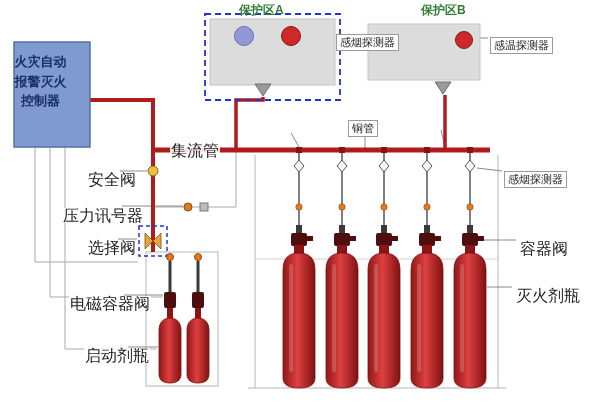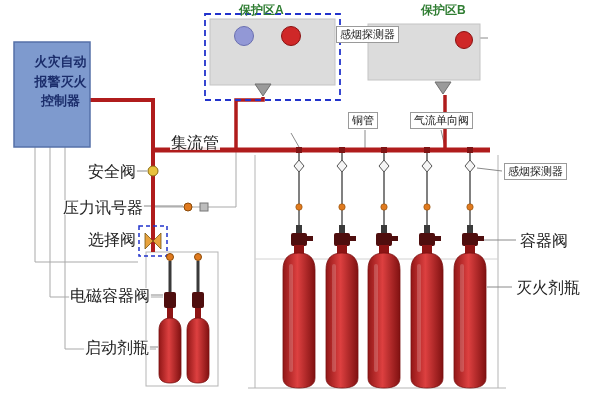--- a/index.html
+++ b/index.html
@@ -1,27 +1,27 @@
 <!DOCTYPE html>
 <html><head>
 <meta charset="utf-8">
 <style>
   html,body{margin:0;padding:0;background:#fff;}
   .canvas{
     position:relative;width:600px;height:405px;background:#ffffff;
     font-family:"Liberation Sans",sans-serif;overflow:hidden;
   }
   svg.diagram{position:absolute;left:0;top:0;}
-  .lbl{position:absolute;color:#222;white-space:nowrap;line-height:15px;}
+  .lbl{position:absolute;color:#222;white-space:nowrap;line-height:15px;margin-top:8px;}
   .lbl.boxed{background:#fff;border:1px solid #9a9a9a;padding:0 3px;font-size:11px;}
   .lbl.plain{background:rgba(255,255,255,.88);font-size:16px;padding:0 1px;}
   .zone-label{position:absolute;color:#2f7d32;font-weight:bold;font-size:12px;white-space:nowrap;text-align:center;}
   .controller-text{
     position:absolute;left:14px;top:52px;width:53px;text-align:center;
-    color:#1b2d6b;font-size:13px;font-weight:bold;line-height:1.5;white-space:pre-line;margin-left:20px;
+    color:#1b2d6b;font-size:13px;font-weight:bold;line-height:1.5;white-space:pre-line;
   }
 </style>
 </head>
 <body>
 
 <div class="canvas">
 
   <svg class="diagram" width="600" height="405" viewBox="0 0 600 405">
     <defs>
       <linearGradient id="gradBottle" x1="0" y1="0" x2="1" y2="0">
@@ -190,22 +190,22 @@
   </svg>
 
   <div class="controller-text">火灾自动
 报警灭火
 控制器</div>
 
   <div class="zone-label" style="left:239px;top:2px">保护区A</div>
   <div class="zone-label" style="left:421px;top:2px">保护区B</div>
 
   <div class="lbl boxed" style="left:336px;top:26px">感烟探测器</div>
+  <div class="lbl boxed" style="left:490px;top:29px">感温探测器</div>
   <div class="lbl boxed" style="left:348px;top:112px">铜管</div>
-  <div class="lbl boxed" style="left:410px;top:112px">气流单向阀</div>
   <div class="lbl boxed" style="left:504px;top:163px">感烟探测器</div>
 
   <div class="lbl plain" style="left:170px;top:135px">集流管</div>
   <div class="lbl plain" style="left:87px;top:164px">安全阀</div>
   <div class="lbl plain" style="left:62px;top:200px">压力讯号器</div>
   <div class="lbl plain" style="left:87px;top:232px">选择阀</div>
   <div class="lbl plain" style="left:69px;top:288px">电磁容器阀</div>
   <div class="lbl plain" style="left:84px;top:340px">启动剂瓶</div>
   <div class="lbl plain" style="left:519px;top:233px">容器阀</div>
   <div class="lbl plain" style="left:515px;top:280px">灭火剂瓶</div>

